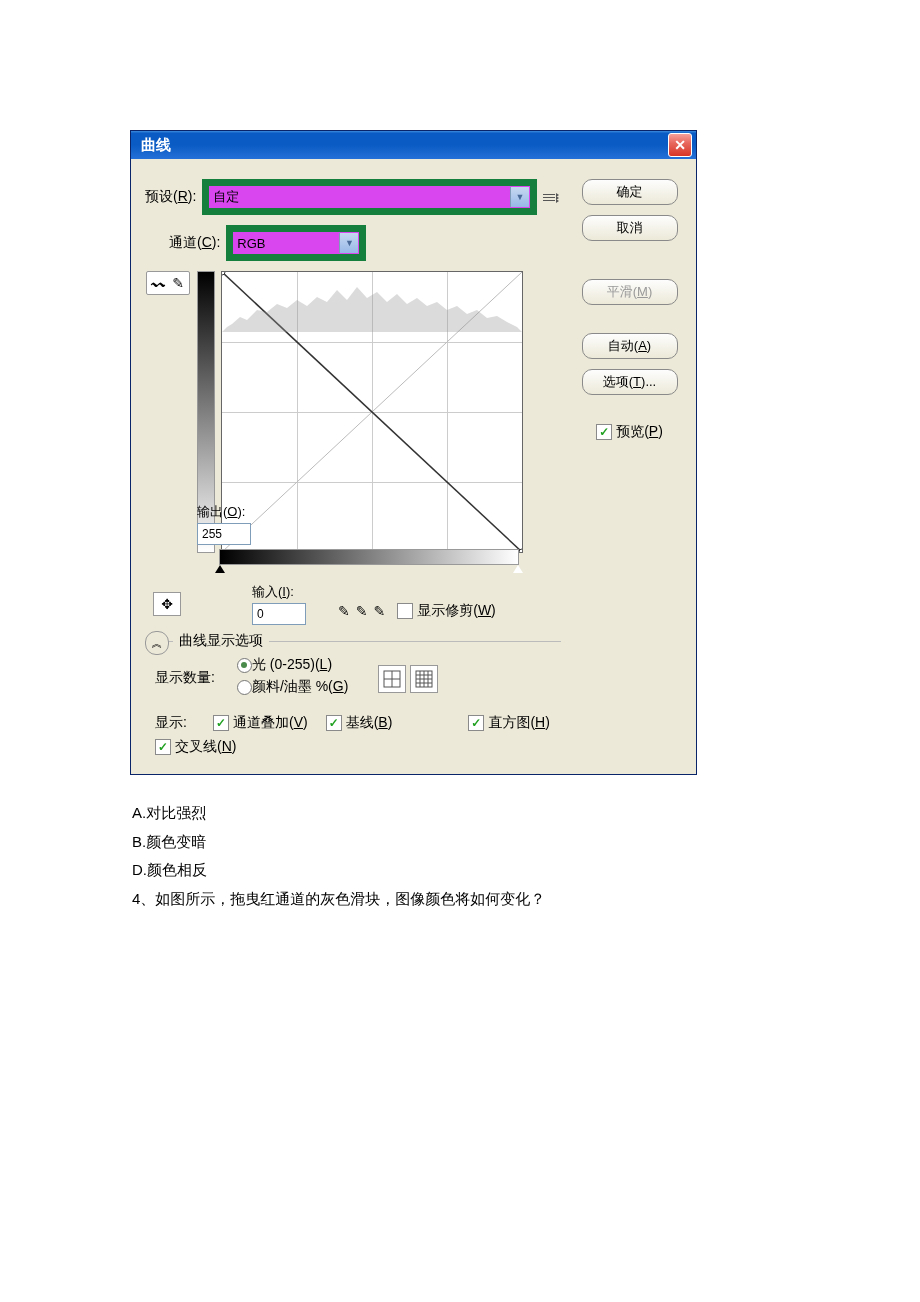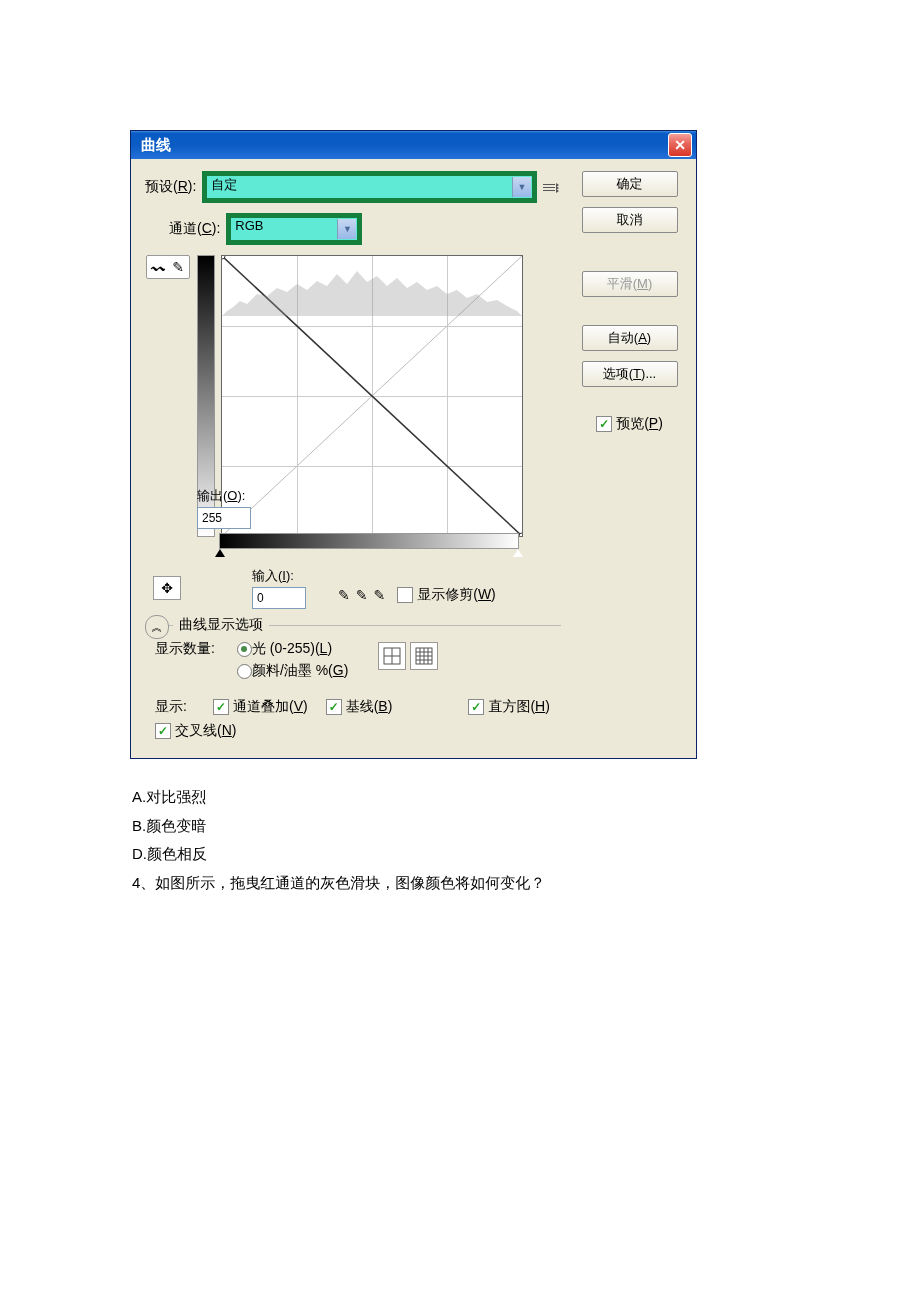--- a/index.html
+++ b/index.html
@@ -1,32 +1,32 @@
 <!DOCTYPE html>
 <html><head>
 <meta charset="utf-8">
 <style>
 body{margin:0;font-family:"Microsoft YaHei","SimSun",sans-serif;font-size:14px;background:#fff;color:#000}
 .page{width:920px;padding:130px 130px 0 130px;box-sizing:border-box}
 .dialog{width:565px;border:1px solid #0a246a}
 .titlebar{height:28px;background:linear-gradient(to bottom,#3c8cde 0%,#0a5bc4 8%,#0a5bc4 50%,#2470d8 100%);display:flex;align-items:center;padding:0 4px;color:#fff;font-weight:bold;font-size:15px}
 .titlebar .title{flex:1;padding-left:6px}
 .close-btn{width:22px;height:22px;background:linear-gradient(to bottom,#f5a09a,#e8695f 40%,#d83526);border:1px solid #fff;border-radius:3px;display:flex;align-items:center;justify-content:center;color:#fff;font-weight:bold;font-size:14px}
-.body{background:#ece9d8;padding:12px 14px 18px 14px;display:flex;gap:16px}
+.body{background:#ece9d8;padding:20px 14px 18px 14px;display:flex;gap:16px}
 .left{flex:1}
 .right{width:105px;display:flex;flex-direction:column;gap:10px;align-items:center}
 .row{display:flex;align-items:center;gap:6px;margin-bottom:10px}
 .lbl{font-size:14px}
 .ul{text-decoration:underline}
-.select{height:22px;border:5px solid #15803d;background:#5eead4;font-size:13px;display:flex;padding:0 4px;position:relative}
+.select{height:22px;border:7px solid #15803d;background:#d946ef;font-size:13px;display:flex;align-items:center;padding:0 4px;position:relative}
 .select .arrow{position:absolute;right:1px;top:1px;bottom:1px;width:18px;background:linear-gradient(to bottom,#c6d8f0,#98b8e8);border-left:1px solid #7f9db9;display:flex;align-items:center;justify-content:center;font-size:9px;color:#4a6a9a}
 .menu-icon{width:18px;height:18px;display:flex;flex-direction:column;justify-content:center;gap:2px;cursor:pointer}
 .menu-icon span{height:1px;background:#555;width:12px;position:relative}
 .menu-icon span::after{content:"";position:absolute;right:-4px;top:-1px;width:0;height:0;border-left:3px solid #555;border-top:2px solid transparent;border-bottom:2px solid transparent}
-.btn{width:94px;height:24px;border:1px solid #8a8a8a;background:linear-gradient(to bottom,#fdfdfd,#ece9d8);font-size:13px;display:flex;align-items:center;justify-content:center;border-radius:2px;cursor:pointer}
+.btn{width:94px;height:24px;border:1px solid #8a8a8a;background:linear-gradient(to bottom,#fdfdfd,#ece9d8);font-size:13px;display:flex;align-items:center;justify-content:center;border-radius:10px;cursor:pointer}
 .btn.disabled{color:#999}
 .chk{display:flex;align-items:center;gap:4px;font-size:14px}
 .chk .box{width:14px;height:14px;background:#fff;border:1px solid #8a8a8a;display:flex;align-items:center;justify-content:center;color:#21a121;font-size:12px;font-weight:bold}
 
 .curve-wrap{display:flex;gap:6px;margin-top:2px}
 .tools{width:46px;display:flex;flex-direction:column;gap:8px;align-items:center}
 .tool-pair{display:flex;gap:2px;border:1px solid #999;background:#fff;padding:2px;border-radius:2px}
 .tool-pair span{width:18px;height:18px;display:flex;align-items:center;justify-content:center}
 .graph-col{flex:1}
 .graph-row{display:flex;gap:6px}
@@ -160,21 +160,21 @@
           <span><span>显示修剪(</span><span class="ul">W</span>)</span>
         </div>
       </div>
 
       <div class="divider">
         <div class="expand">︽</div>
         <span class="dt">曲线显示选项</span>
       </div>
 
       <div class="opts">
-        <div style="display:flex;gap:14px;align-items:flex-start">
+        <div style="display:flex;gap:14px;align-items:center">
           <span class="lbl" style="margin-top:4px">显示数量:</span>
           <div>
             <div class="radio-row">
               <span class="radio sel"></span>
               <span><span>光 (0-255)(</span><span class="ul">L</span>)</span>
             </div>
             <div class="radio-row">
               <span class="radio"></span>
               <span><span>颜料/油墨 %(</span><span class="ul">G</span>)</span>
             </div>

